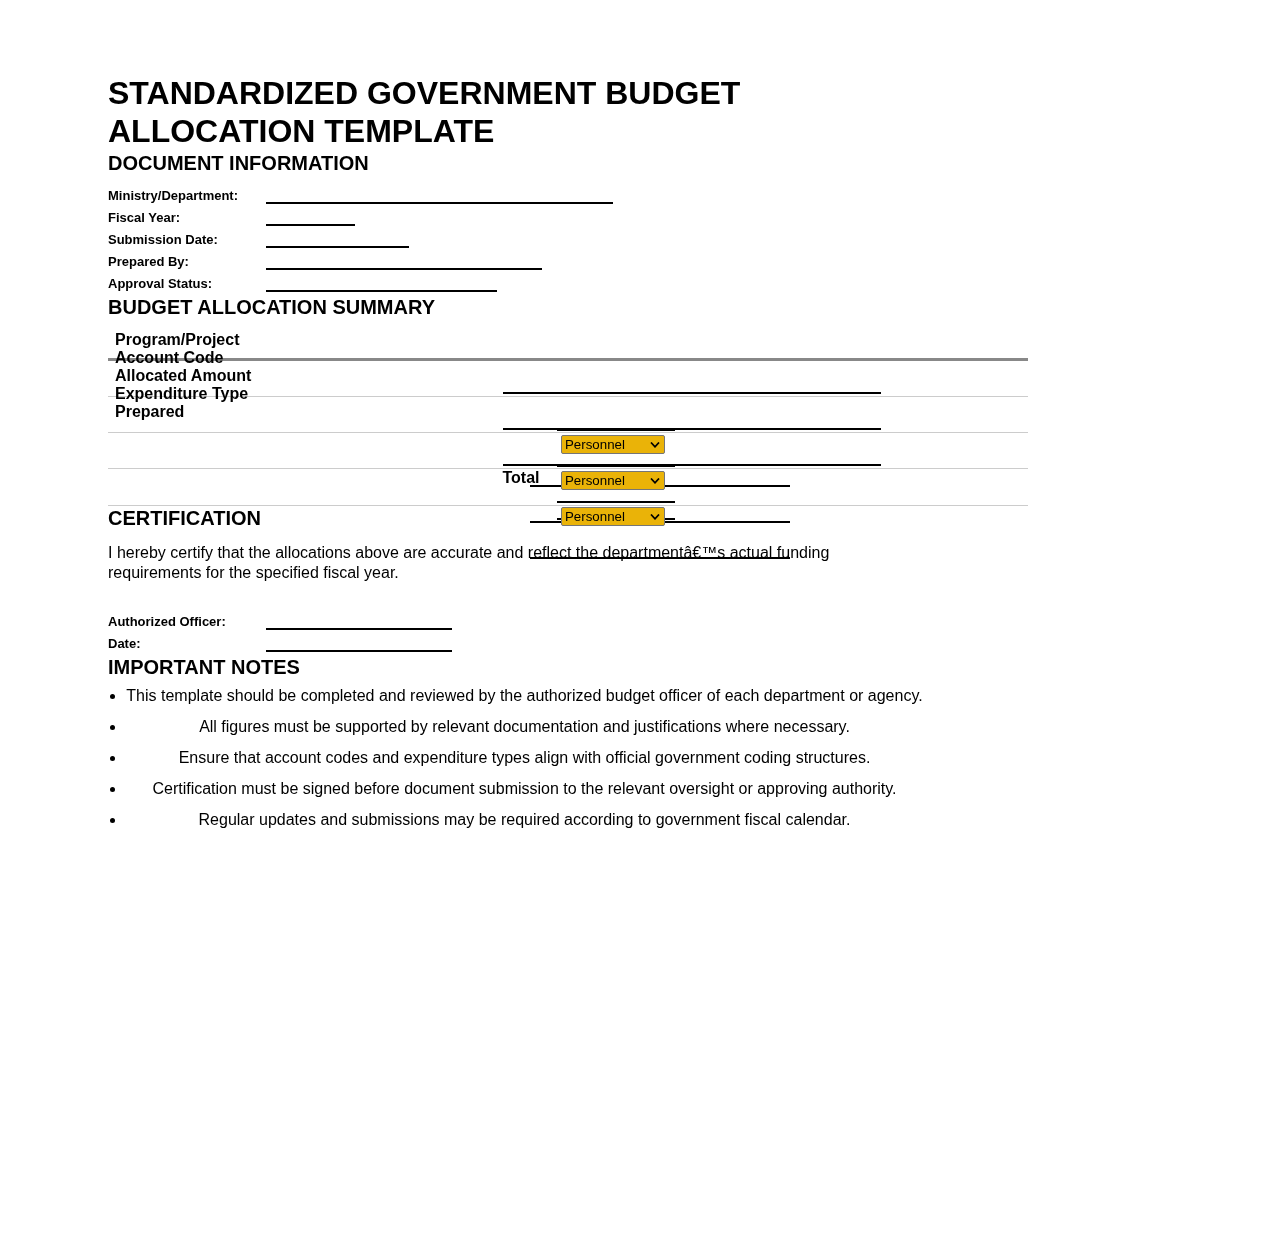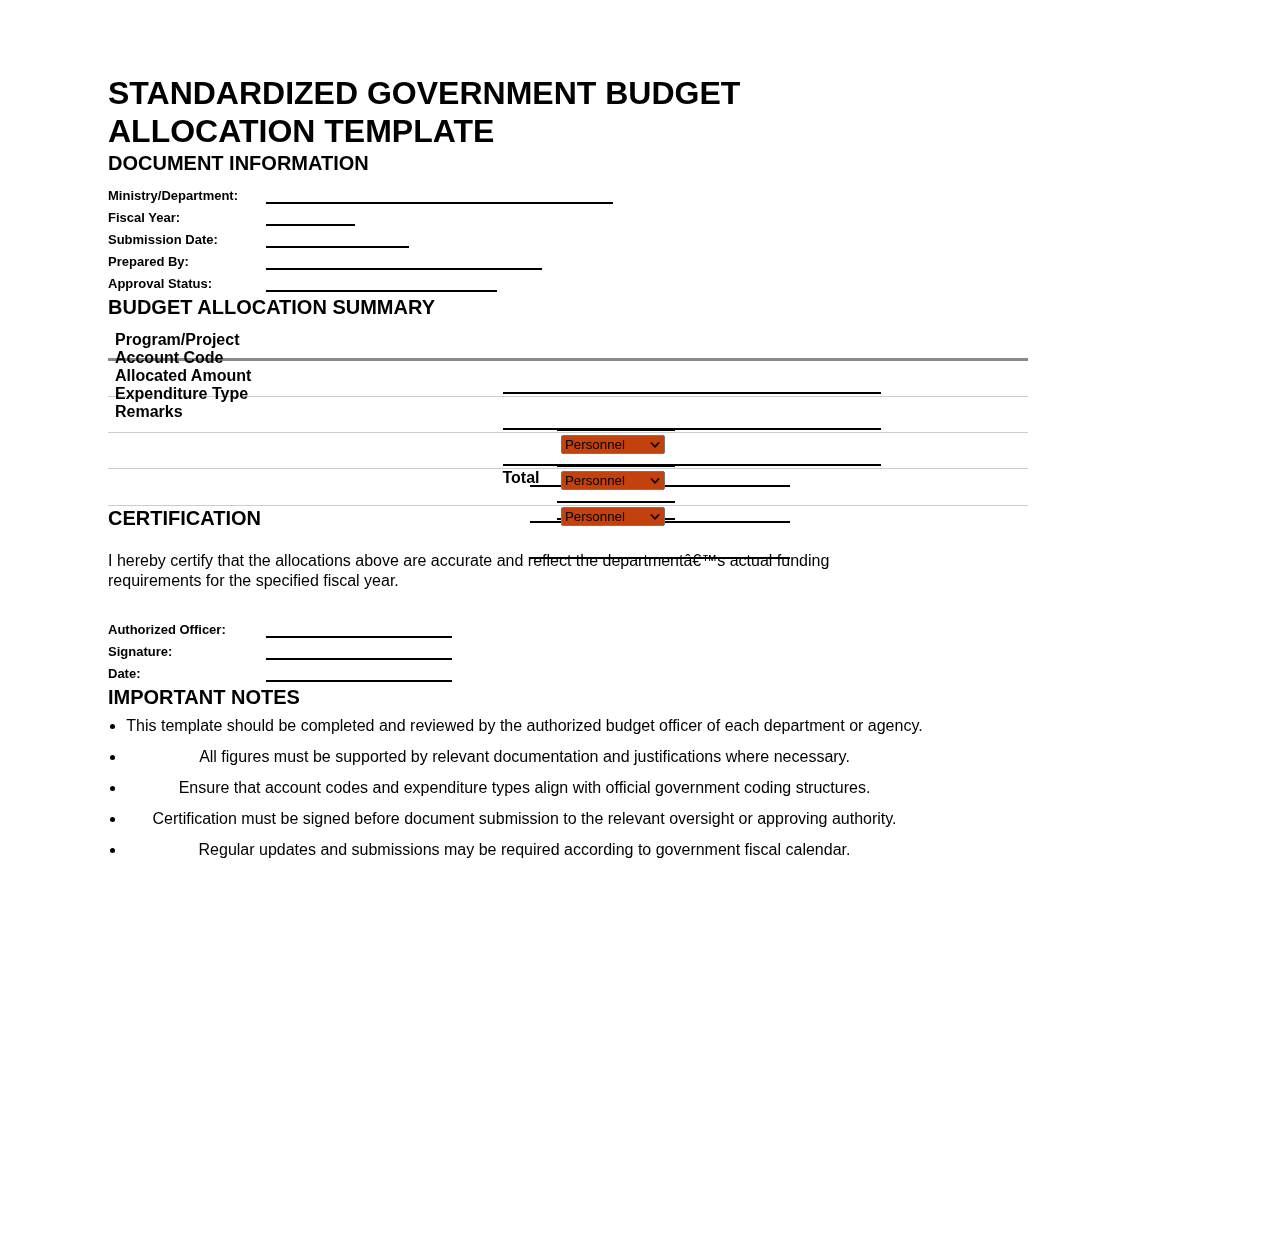--- a/index.html
+++ b/index.html
@@ -64,30 +64,30 @@
   
   .selwrap { position: relative; display: inline-block; }
   select.exptype {
     -webkit-appearance: none;
     appearance: none;
     width: 104px;
     height: 19px;
     font-family: "Liberation Sans", sans-serif;
     font-size: 13.3px;
     color: #000;
-    background: #c2410c;
+    background: #eab308;
     border: 1px solid #767676;
     border-radius: 2px;
     padding: 0 16px 0 3px;
   }
   .chev { position: absolute; right: 5px; top: 7px; pointer-events: none; display: block; }
 
   
   .cert-p {
-    margin: 20px 0 0 0;
+    margin: 12px 0 0 0;
     font-size: 16px;
     line-height: 20px;
     max-width: 1065px;
   }
 
   
   ul.notes { margin: 5px 0 0 0; padding-left: 18px; text-align: center; }
   ul.notes li { font-size: 16px; line-height: 21px; margin-bottom: 10px; }
 </style>
 </head>
@@ -122,21 +122,21 @@
   </div>
 
   <h2 class="sec mt-budget">BUDGET ALLOCATION SUMMARY</h2>
   <div class="btable">
 
     <div class="brow bhead">
       <span class="cell c1">Program/Project</span>
       <span class="cell c2">Account Code</span>
       <span class="cell c3">Allocated Amount</span>
       <span class="cell c4">Expenditure Type</span>
-      <span class="cell c5">Remarks</span>
+      <span class="cell c5">Prepared</span>
     </div>
 
     <div class="brow">
       <span class="cell c1"><span class="bl w378"></span></span>
       <span class="cell c2"></span>
       <span class="cell c3"><span class="bl w118"></span></span>
       <span class="cell c4">
         <span class="selwrap">
           <select class="exptype">
             <option>Personnel</option>
@@ -193,24 +193,20 @@
   </div>
 
   <h2 class="sec mt-cert">CERTIFICATION</h2>
   <p class="cert-p">I hereby certify that the allocations above are accurate and reflect the departmentâ€™s actual funding requirements for the specified fiscal year.</p>
   <div class="cert-fields">
     <div class="field-row">
       <span class="field-label">Authorized Officer:</span>
       <span class="bl w186"></span>
     </div>
     <div class="field-row">
-      <span class="field-label">Signature:</span>
-      <span class="bl w186"></span>
-    </div>
-    <div class="field-row">
       <span class="field-label">Date:</span>
       <span class="bl w186"></span>
     </div>
   </div>
 
   <h2 class="sec mt-notes">IMPORTANT NOTES</h2>
   <ul class="notes">
     <li>This template should be completed and reviewed by the authorized budget officer of each department or agency.</li>
     <li>All figures must be supported by relevant documentation and justifications where necessary.</li>
     <li>Ensure that account codes and expenditure types align with official government coding structures.</li>

